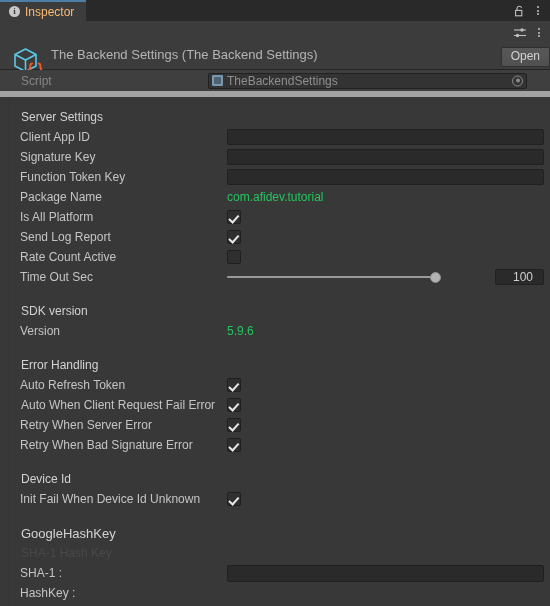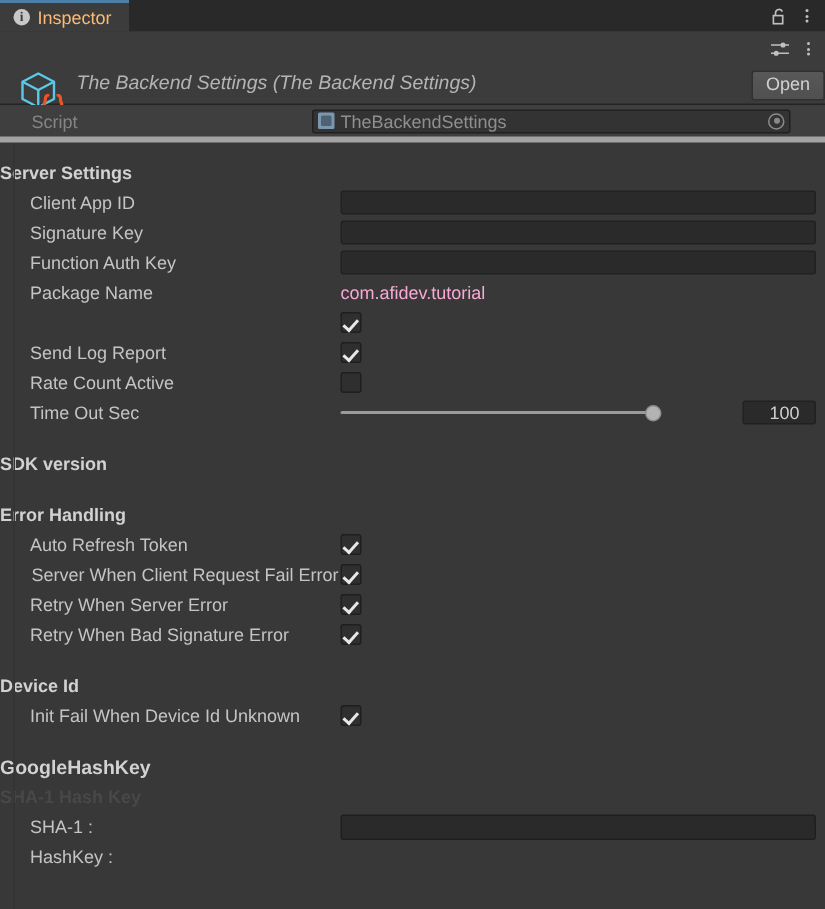--- a/index.html
+++ b/index.html
@@ -64,21 +64,20 @@
   .obj-icon {
     position: absolute; left: 11px; top: 24px;
     width: 34px; height: 34px;
   }
   .header-title {
     position: absolute;
     left: 51px; top: 26px;
     font-size: 13px;
     color: #b4b4b4;
     white-space: nowrap;
-    font-style: italic;
   }
   .header-tools {
     position: absolute; right: 8px; top: 5px;
     display: flex; align-items: center; gap: 9px;
   }
   .open-btn {
     position: absolute; right: 0; top: 26px;
     background: linear-gradient(#585858, #505050);
     border: 1px solid #303030;
     border-radius: 2px;
@@ -99,21 +98,21 @@
   .left-rule {
     position: absolute; left: 9px; top: 0; bottom: 0;
     width: 1px; background: #333333;
   }
 
   
   .script-row {
     display: flex; align-items: center;
     height: 21px;
     background: #3f3f3f;
-    border-bottom: 4px solid #a3a3a3;
+    border-bottom: 6px solid #a3a3a3;
     position: relative;
   }
   .script-label {
     width: 208px; padding-left: 21px; box-sizing: border-box;
     color: #858585; font-size: 12px;
   }
   .script-field {
     flex: 1; margin-right: 23px;
     height: 16px;
     background: #333333;
@@ -154,21 +153,22 @@
   .row { display: flex; align-items: center; height: 20px; position: relative; }
   .row .lbl {
     padding-left: 21px;
     box-sizing: border-box;
     color: #c4c4c4;
     font-size: 12px;
     white-space: nowrap;
   }
   .row .lbl.w { width: 228px; padding-left: 20px; }
   .section {
-    font-weight: bold;
+    padding-left: 21px;
+    font-weight: normal;
     color: #d2d2d2;
     font-size: 12px;
     height: 20px;
     display: flex; align-items: center; text-align: center;
   }
   .section.dim { color: #484848; }
   .section.big { font-size: 13px; }
   .spacer10 { height: 10px; }
   .spacer14 { height: 14px; }
 
@@ -176,21 +176,21 @@
     position: absolute;
     left: 227px; right: 6px;
     height: 16px;
     background: #2a2a2a;
     border: 1px solid #212121;
     border-radius: 2px;
     box-sizing: border-box;
   }
   .value-text {
     position: absolute; left: 227px;
-    color: #f9a8d4; font-size: 12px;
+    color: #22c55e; font-size: 12px;
   }
   .checkbox {
     position: absolute; left: 227px;
     width: 14px; height: 14px;
     background: #2f2f2f;
     border: 1px solid #1f1f1f;
     border-radius: 2px;
     box-sizing: border-box;
   }
   .checkbox.checked::after {
@@ -348,30 +348,31 @@
       <span class="lbl w">Client App ID</span>
       <span class="text-input"></span>
     </div>
 
     <div class="row">
       <span class="lbl w">Signature Key</span>
       <span class="text-input"></span>
     </div>
 
     <div class="row">
-      <span class="lbl w">Function Auth Key</span>
+      <span class="lbl w">Function Token Key</span>
       <span class="text-input"></span>
     </div>
 
     <div class="row">
       <span class="lbl w">Package Name</span>
       <span class="value-text">com.afidev.tutorial</span>
     </div>
 
     <div class="row">
+      <span class="lbl w">Is All Platform</span>
       <span class="checkbox checked"></span>
     </div>
 
     <div class="row">
       <span class="lbl w">Send Log Report</span>
       <span class="checkbox checked"></span>
     </div>
 
     <div class="row">
       <span class="lbl w">Rate Count Active</span>
@@ -385,32 +386,36 @@
           <span class="slider-track"></span>
           <span class="slider-handle"></span>
         </span>
         <span class="num-field">100</span>
       </span>
     </div>
 
     <div class="spacer14"></div>
 
     <div class="section">SDK version</div>
+    <div class="row">
+      <span class="lbl w">Version</span>
+      <span class="value-text">5.9.6</span>
+    </div>
 
     <div class="spacer14"></div>
 
     <div class="section">Error Handling</div>
 
     <div class="row">
       <span class="lbl w">Auto Refresh Token</span>
       <span class="checkbox checked"></span>
     </div>
 
     <div class="row">
-      <span class="lbl">Server When Client Request Fail Error</span>
+      <span class="lbl">Auto When Client Request Fail Error</span>
       <span class="checkbox checked"></span>
     </div>
 
     <div class="row">
       <span class="lbl w">Retry When Server Error</span>
       <span class="checkbox checked"></span>
     </div>
 
     <div class="row">
       <span class="lbl w">Retry When Bad Signature Error</span>

